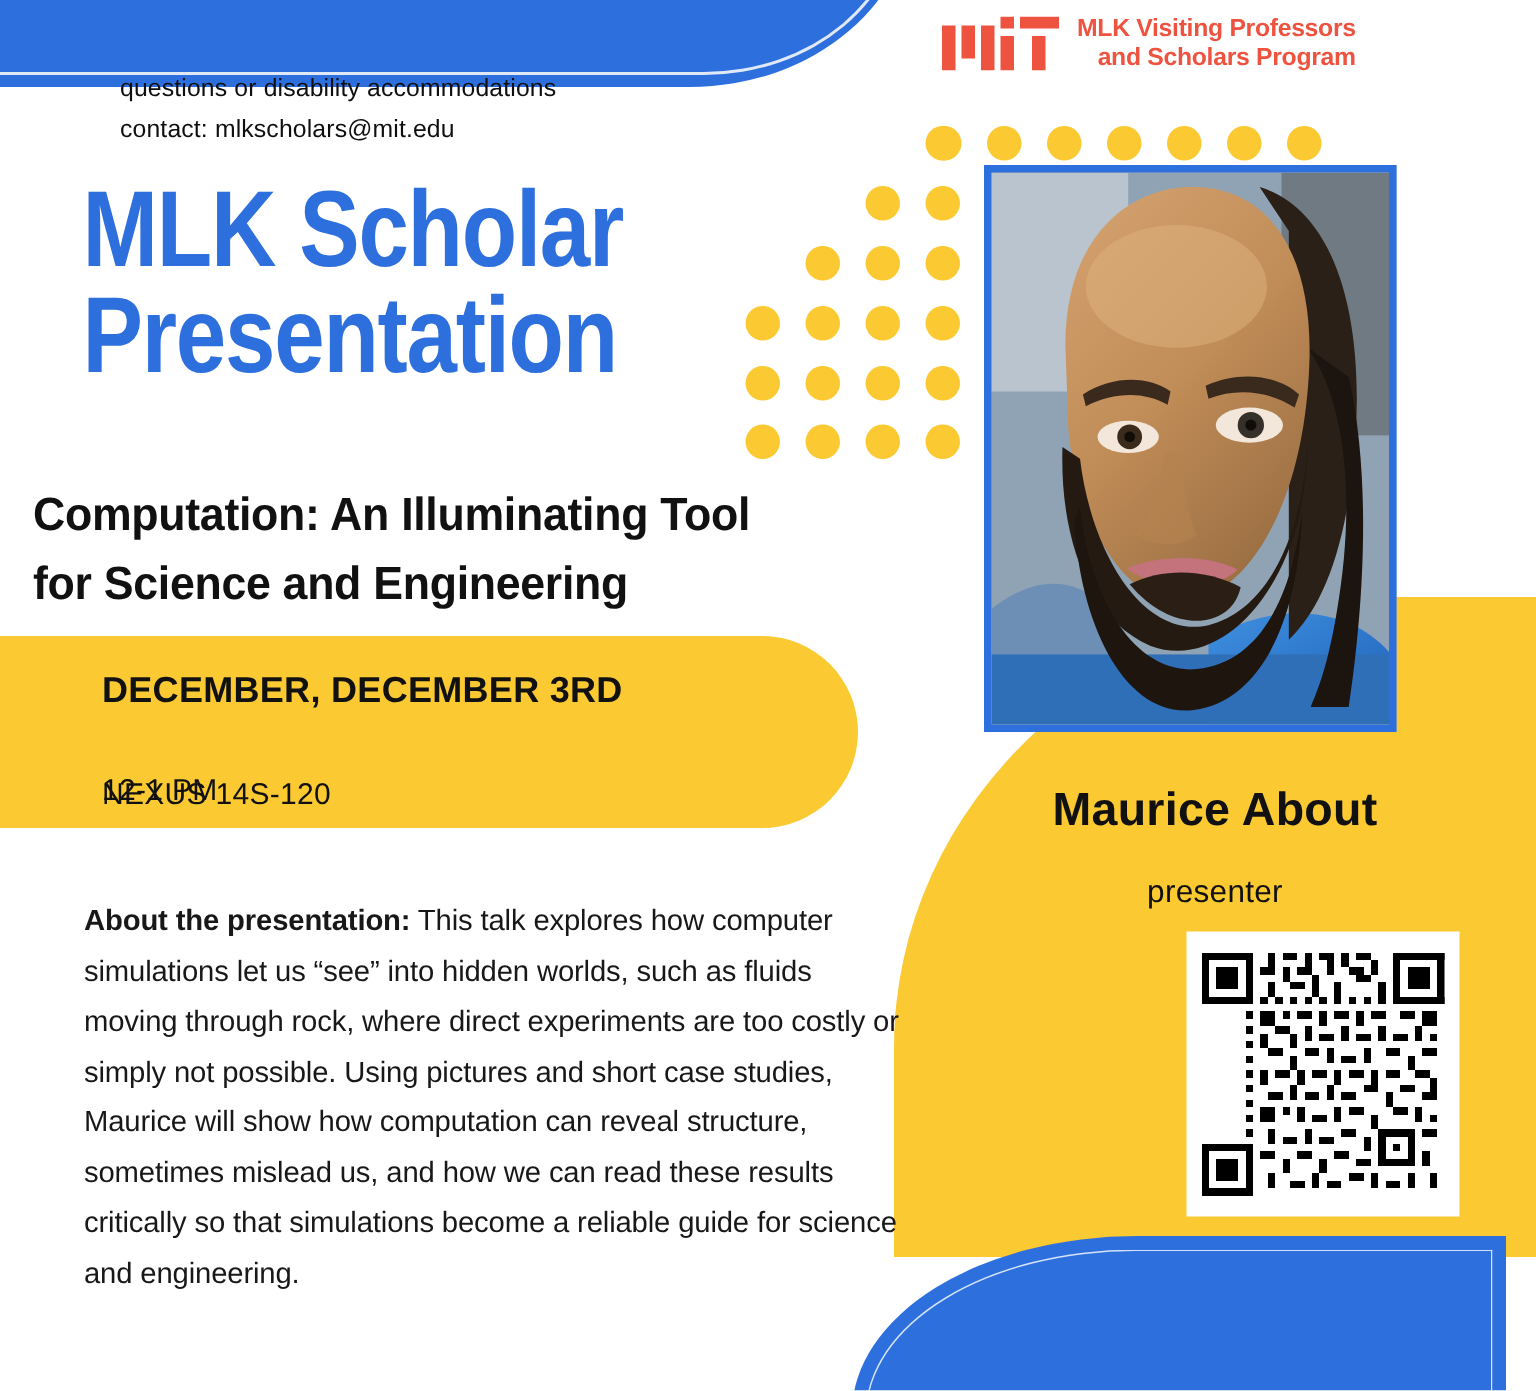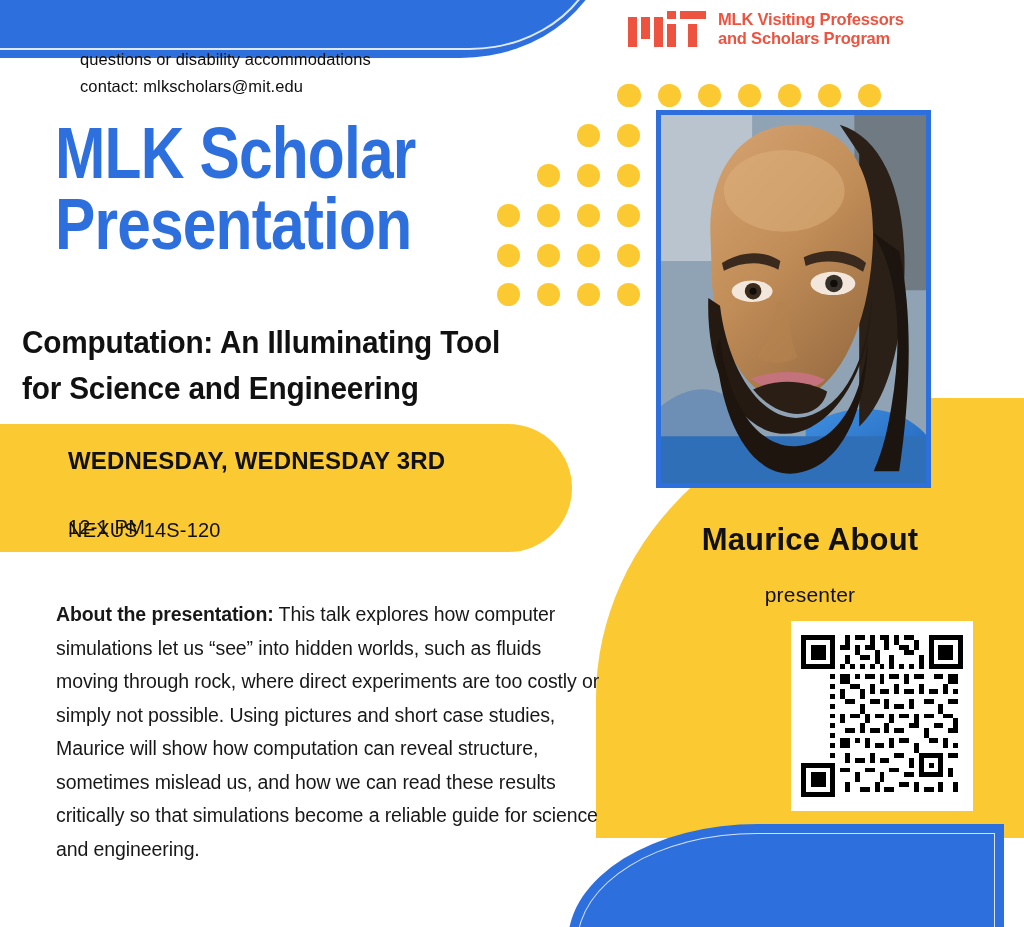--- a/index.html
+++ b/index.html
@@ -32,20 +32,21 @@
     border-top: none; border-left: none;
     border-bottom-right-radius: 140px 118px;
   }
 
   
   .mit-row {
     position: absolute;
     left: 628px; top: 10px;
     display: flex; align-items: center; gap: 12px;
     z-index: 6;
+    text-align: right;
   }
   .mit-mark { display: flex; align-items: flex-start; height: 36px; }
   .mit-mark svg { display: block; }
   .mit-words {
     color: #EE5340;
     font-size: 16.5px;
     font-weight: bold;
     line-height: 1.16;
     letter-spacing: -0.2px;
     white-space: pre-line;
@@ -288,21 +289,21 @@
 
   <h1 class="title">MLK Scholar
 Presentation</h1>
 
   <h2 class="subtitle">Computation: An Illuminating Tool
 for Science and Engineering</h2>
 
   <div class="right-yellow"></div>
 
   <div class="date-banner">
-    <div class="date-head">WEDNESDAY, WEDNESDAY 3RD</div>
+    <div class="date-head">DECEMBER, DECEMBER 3RD</div>
     <div class="date-line date-time">12-1 PM</div>
     <div class="date-line date-room">NEXUS 14S-120</div>
   </div>
 
   <div class="photo-frame">
     <svg viewBox="0 0 275 378" preserveAspectRatio="xMidYMid slice" aria-hidden="true">
       <defs>
         <linearGradient id="skin" x1="0" y1="0" x2="0.6" y2="1">
           <stop offset="0%" stop-color="#d6a472"></stop>
           <stop offset="55%" stop-color="#c08c57"></stop>

